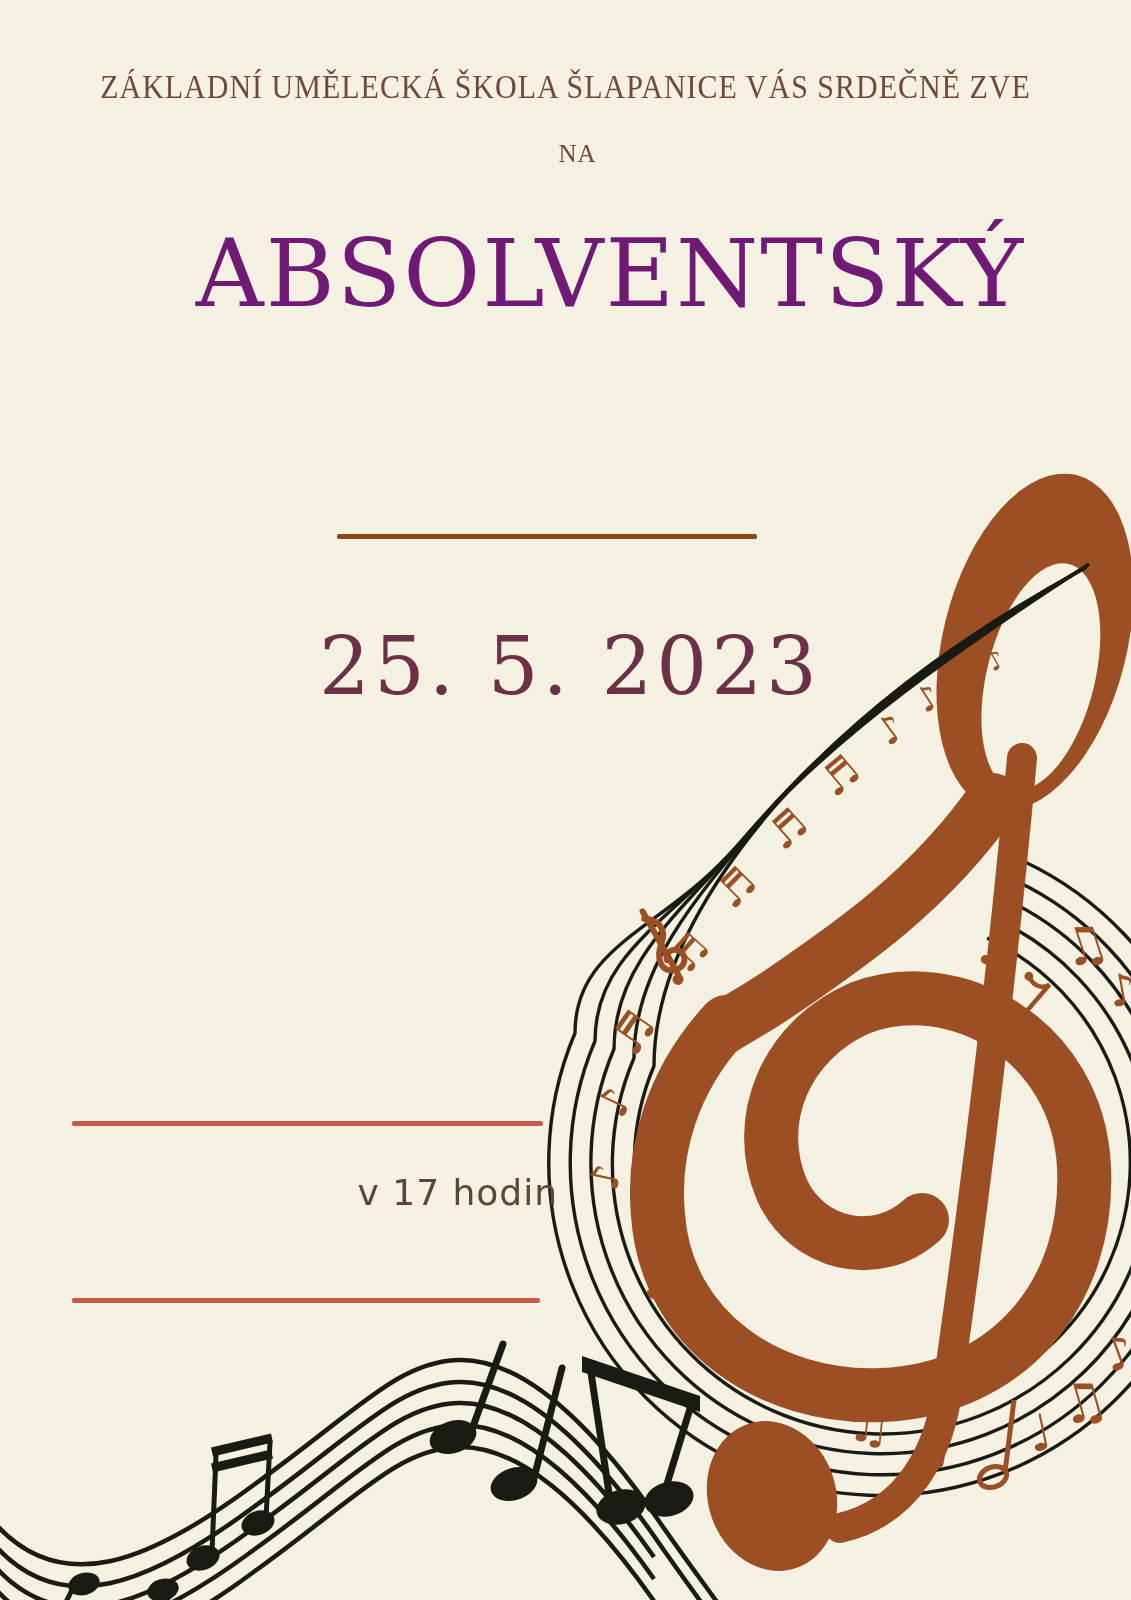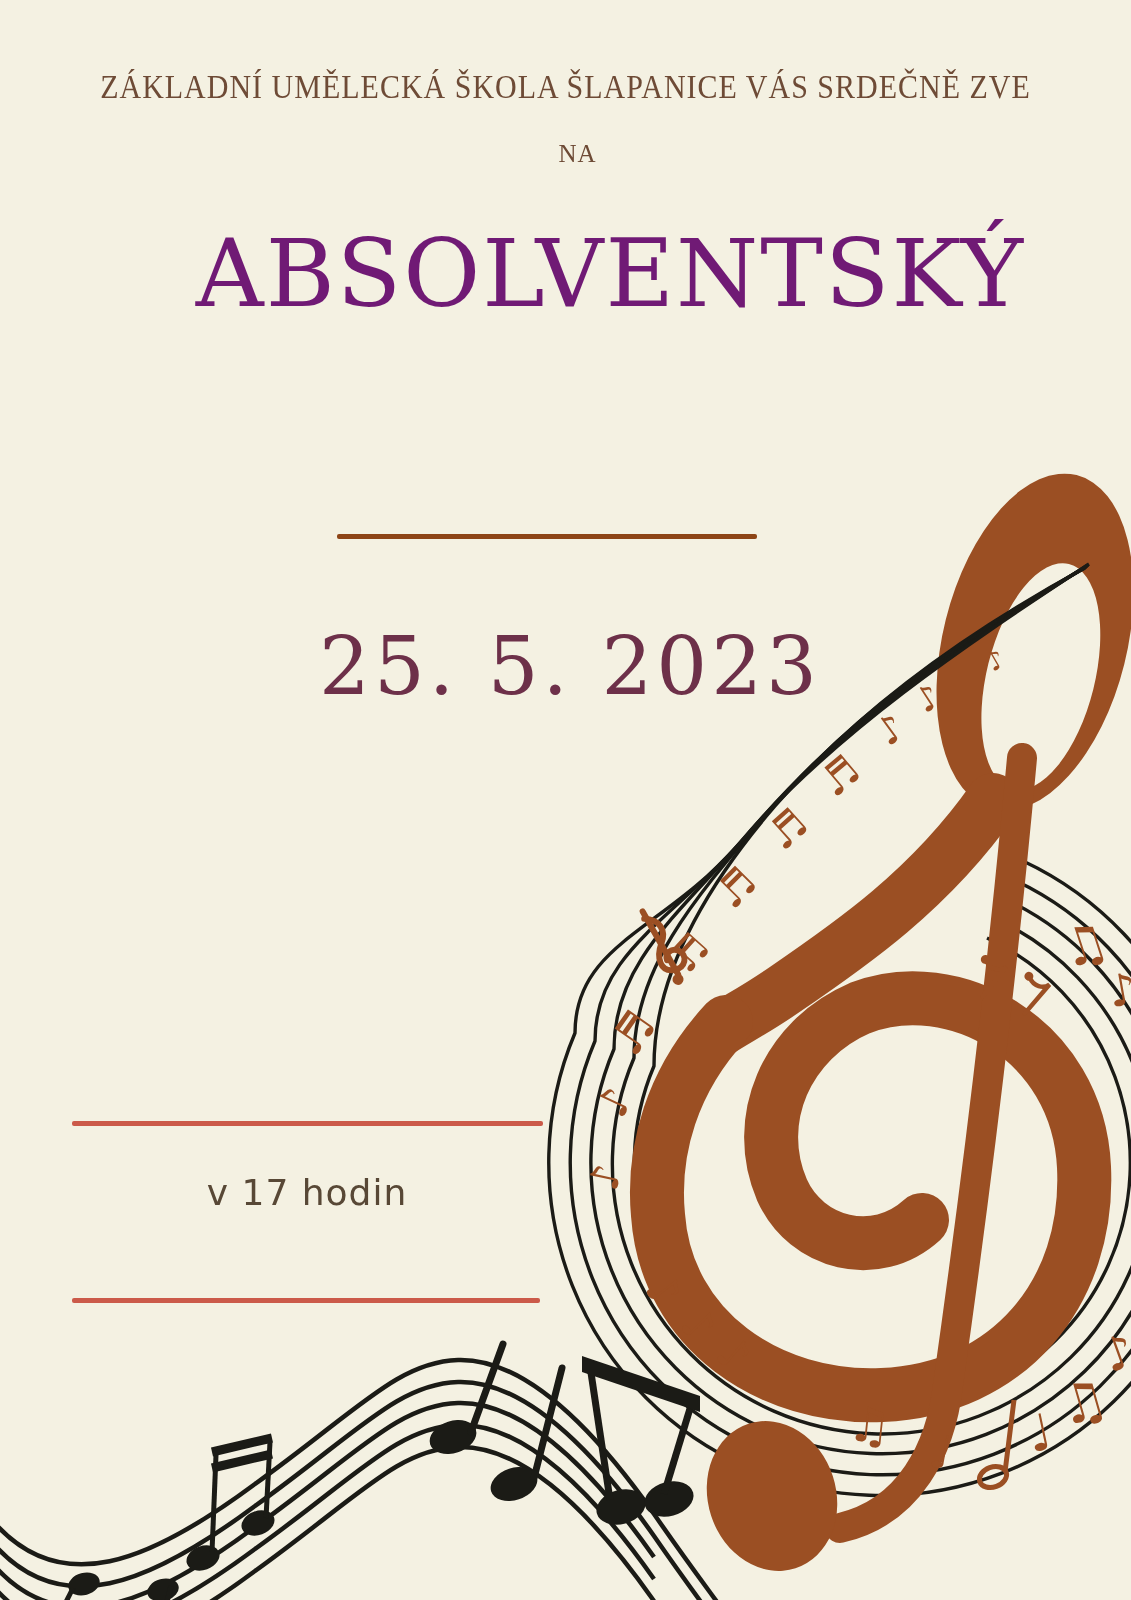--- a/index.html
+++ b/index.html
@@ -41,20 +41,21 @@
     position:absolute; z-index:2; height:5px;
     background:#cb5a49; border-radius:2px;
   }
   .redline.top{left:72px; top:1121px; width:471px;}
   .redline.bottom{left:72px; top:1298px; width:468px;}
   .info{
     left:56px; width:502px; top:1166px;
     font-family:"DejaVu Sans", sans-serif;
     font-size:36px; line-height:53px; letter-spacing:1px;
     color:#584836;
+    text-align:right;
   }
 </style>
 </head>
 <body>
 
 <div class="poster">
 
   <svg class="artwork" width="1131" height="1600" viewBox="0 0 1131 1600">
 
     <g>

